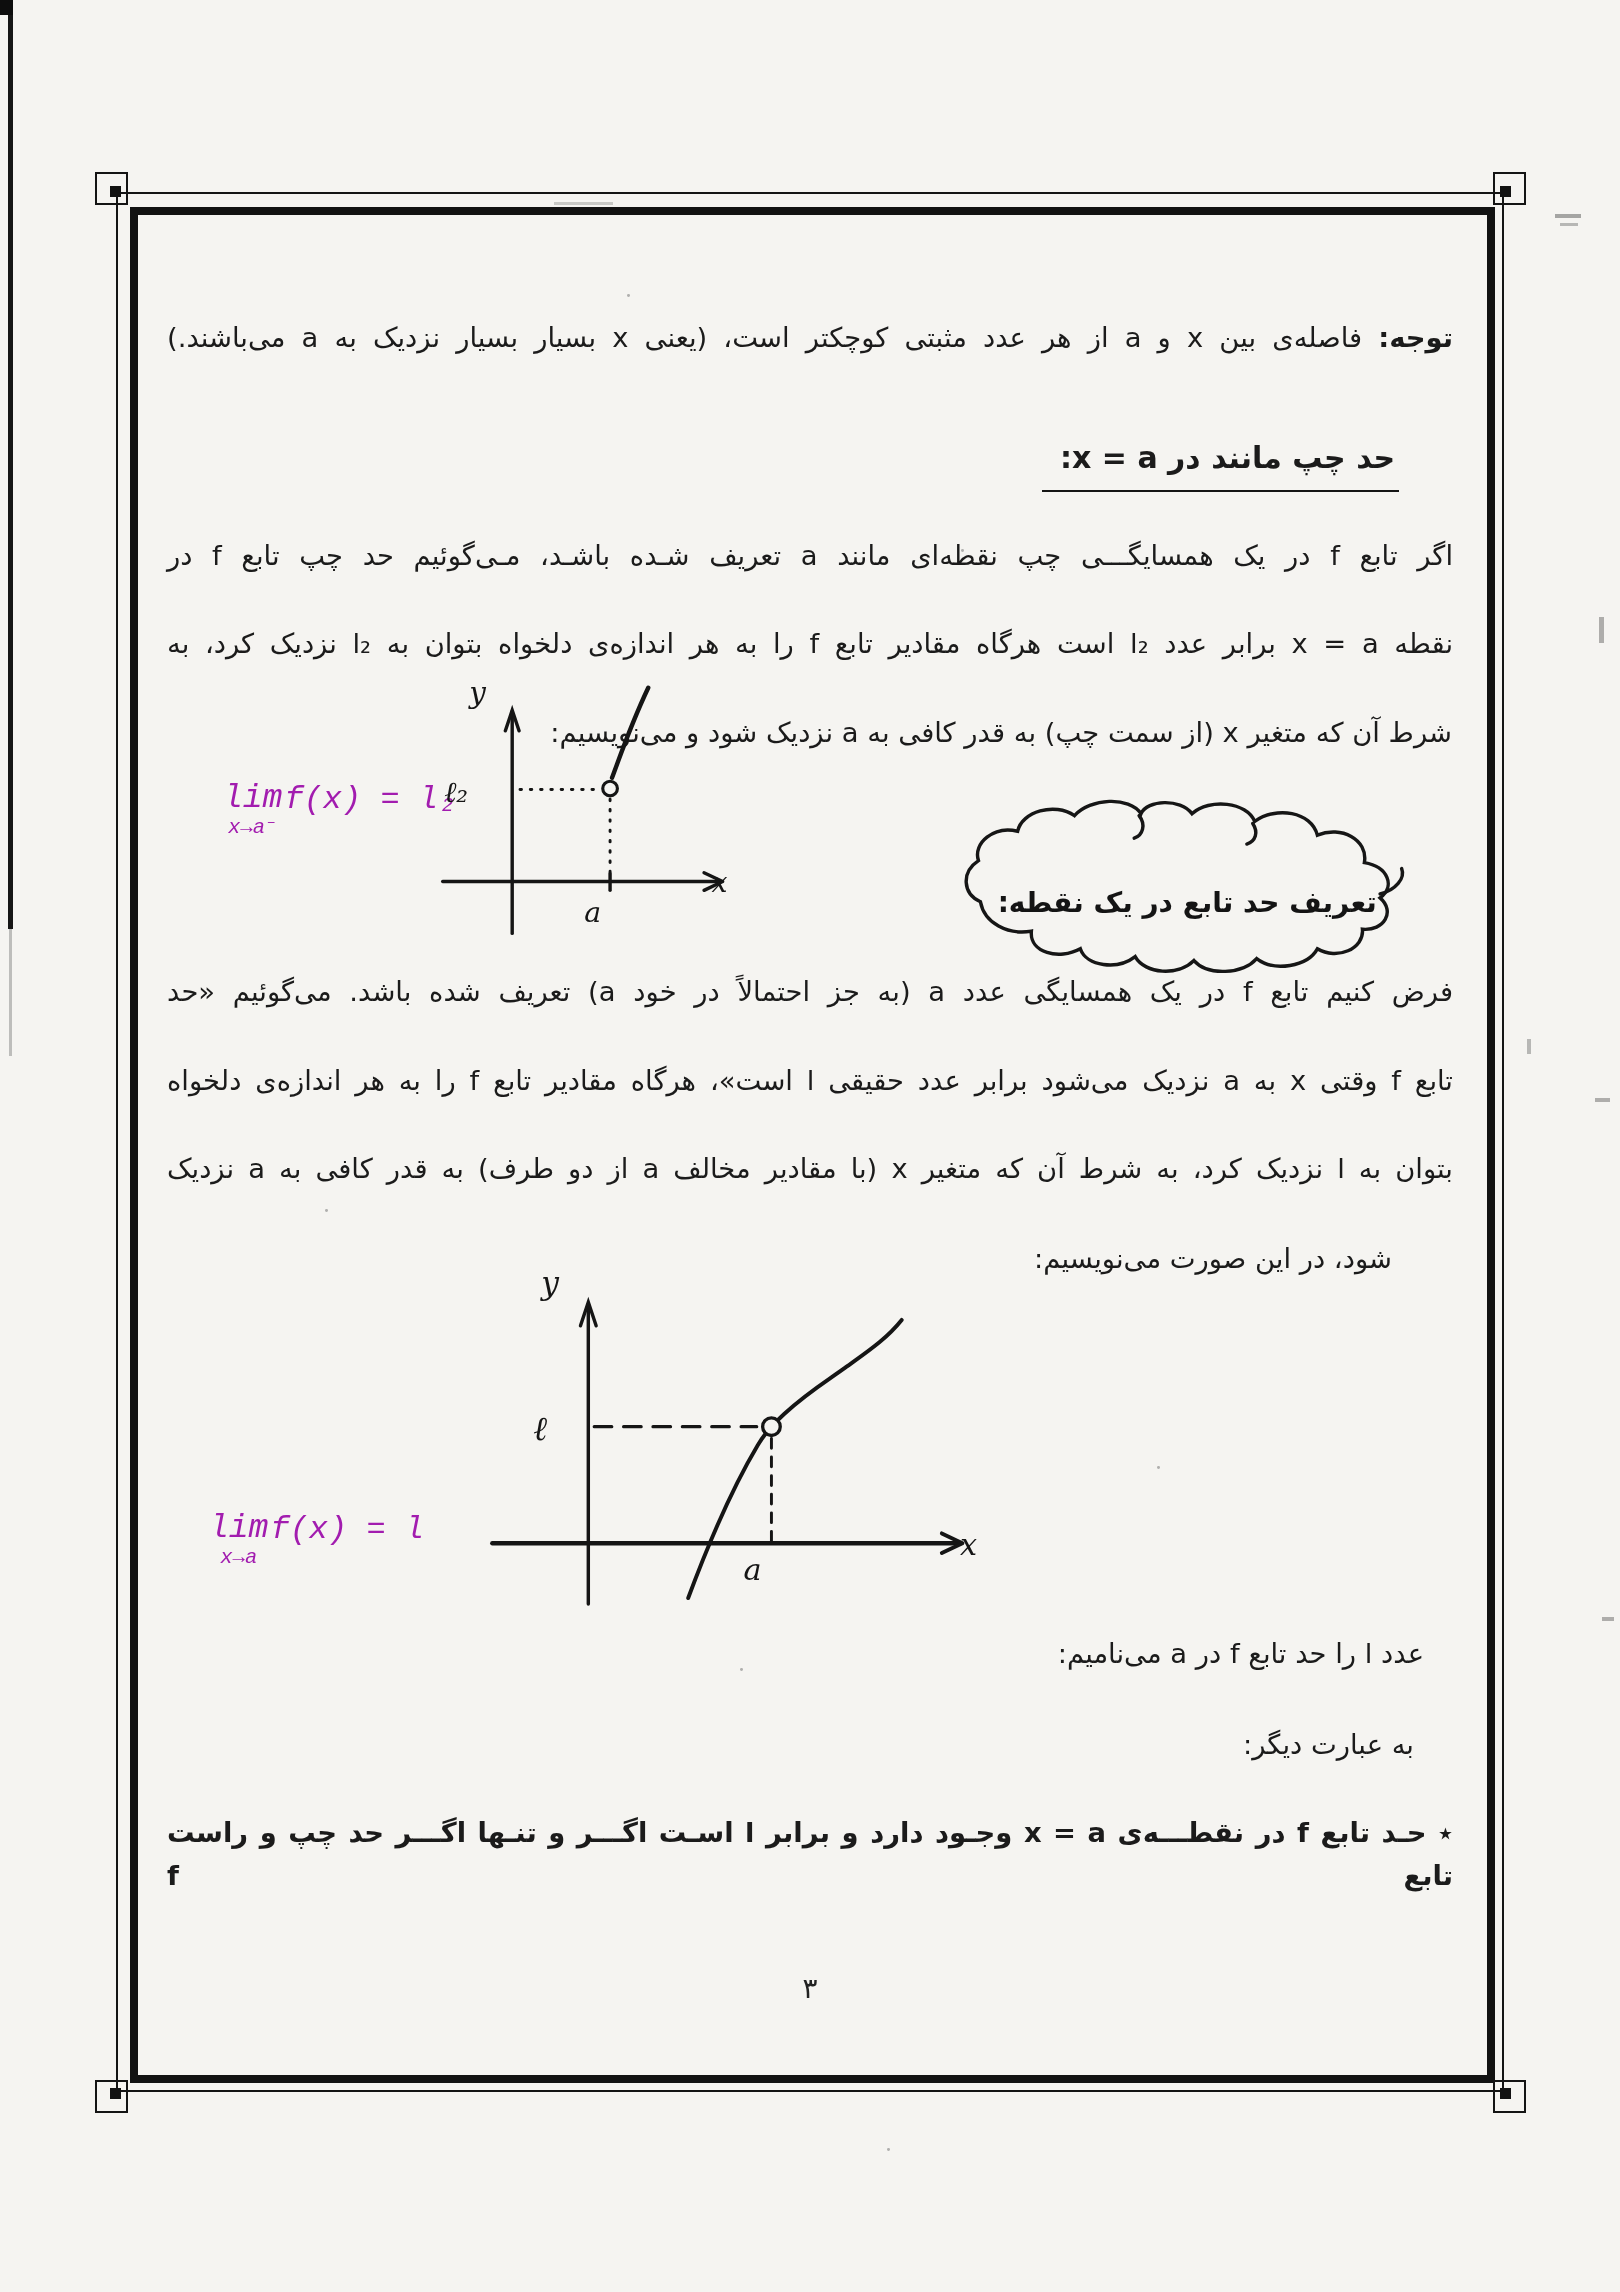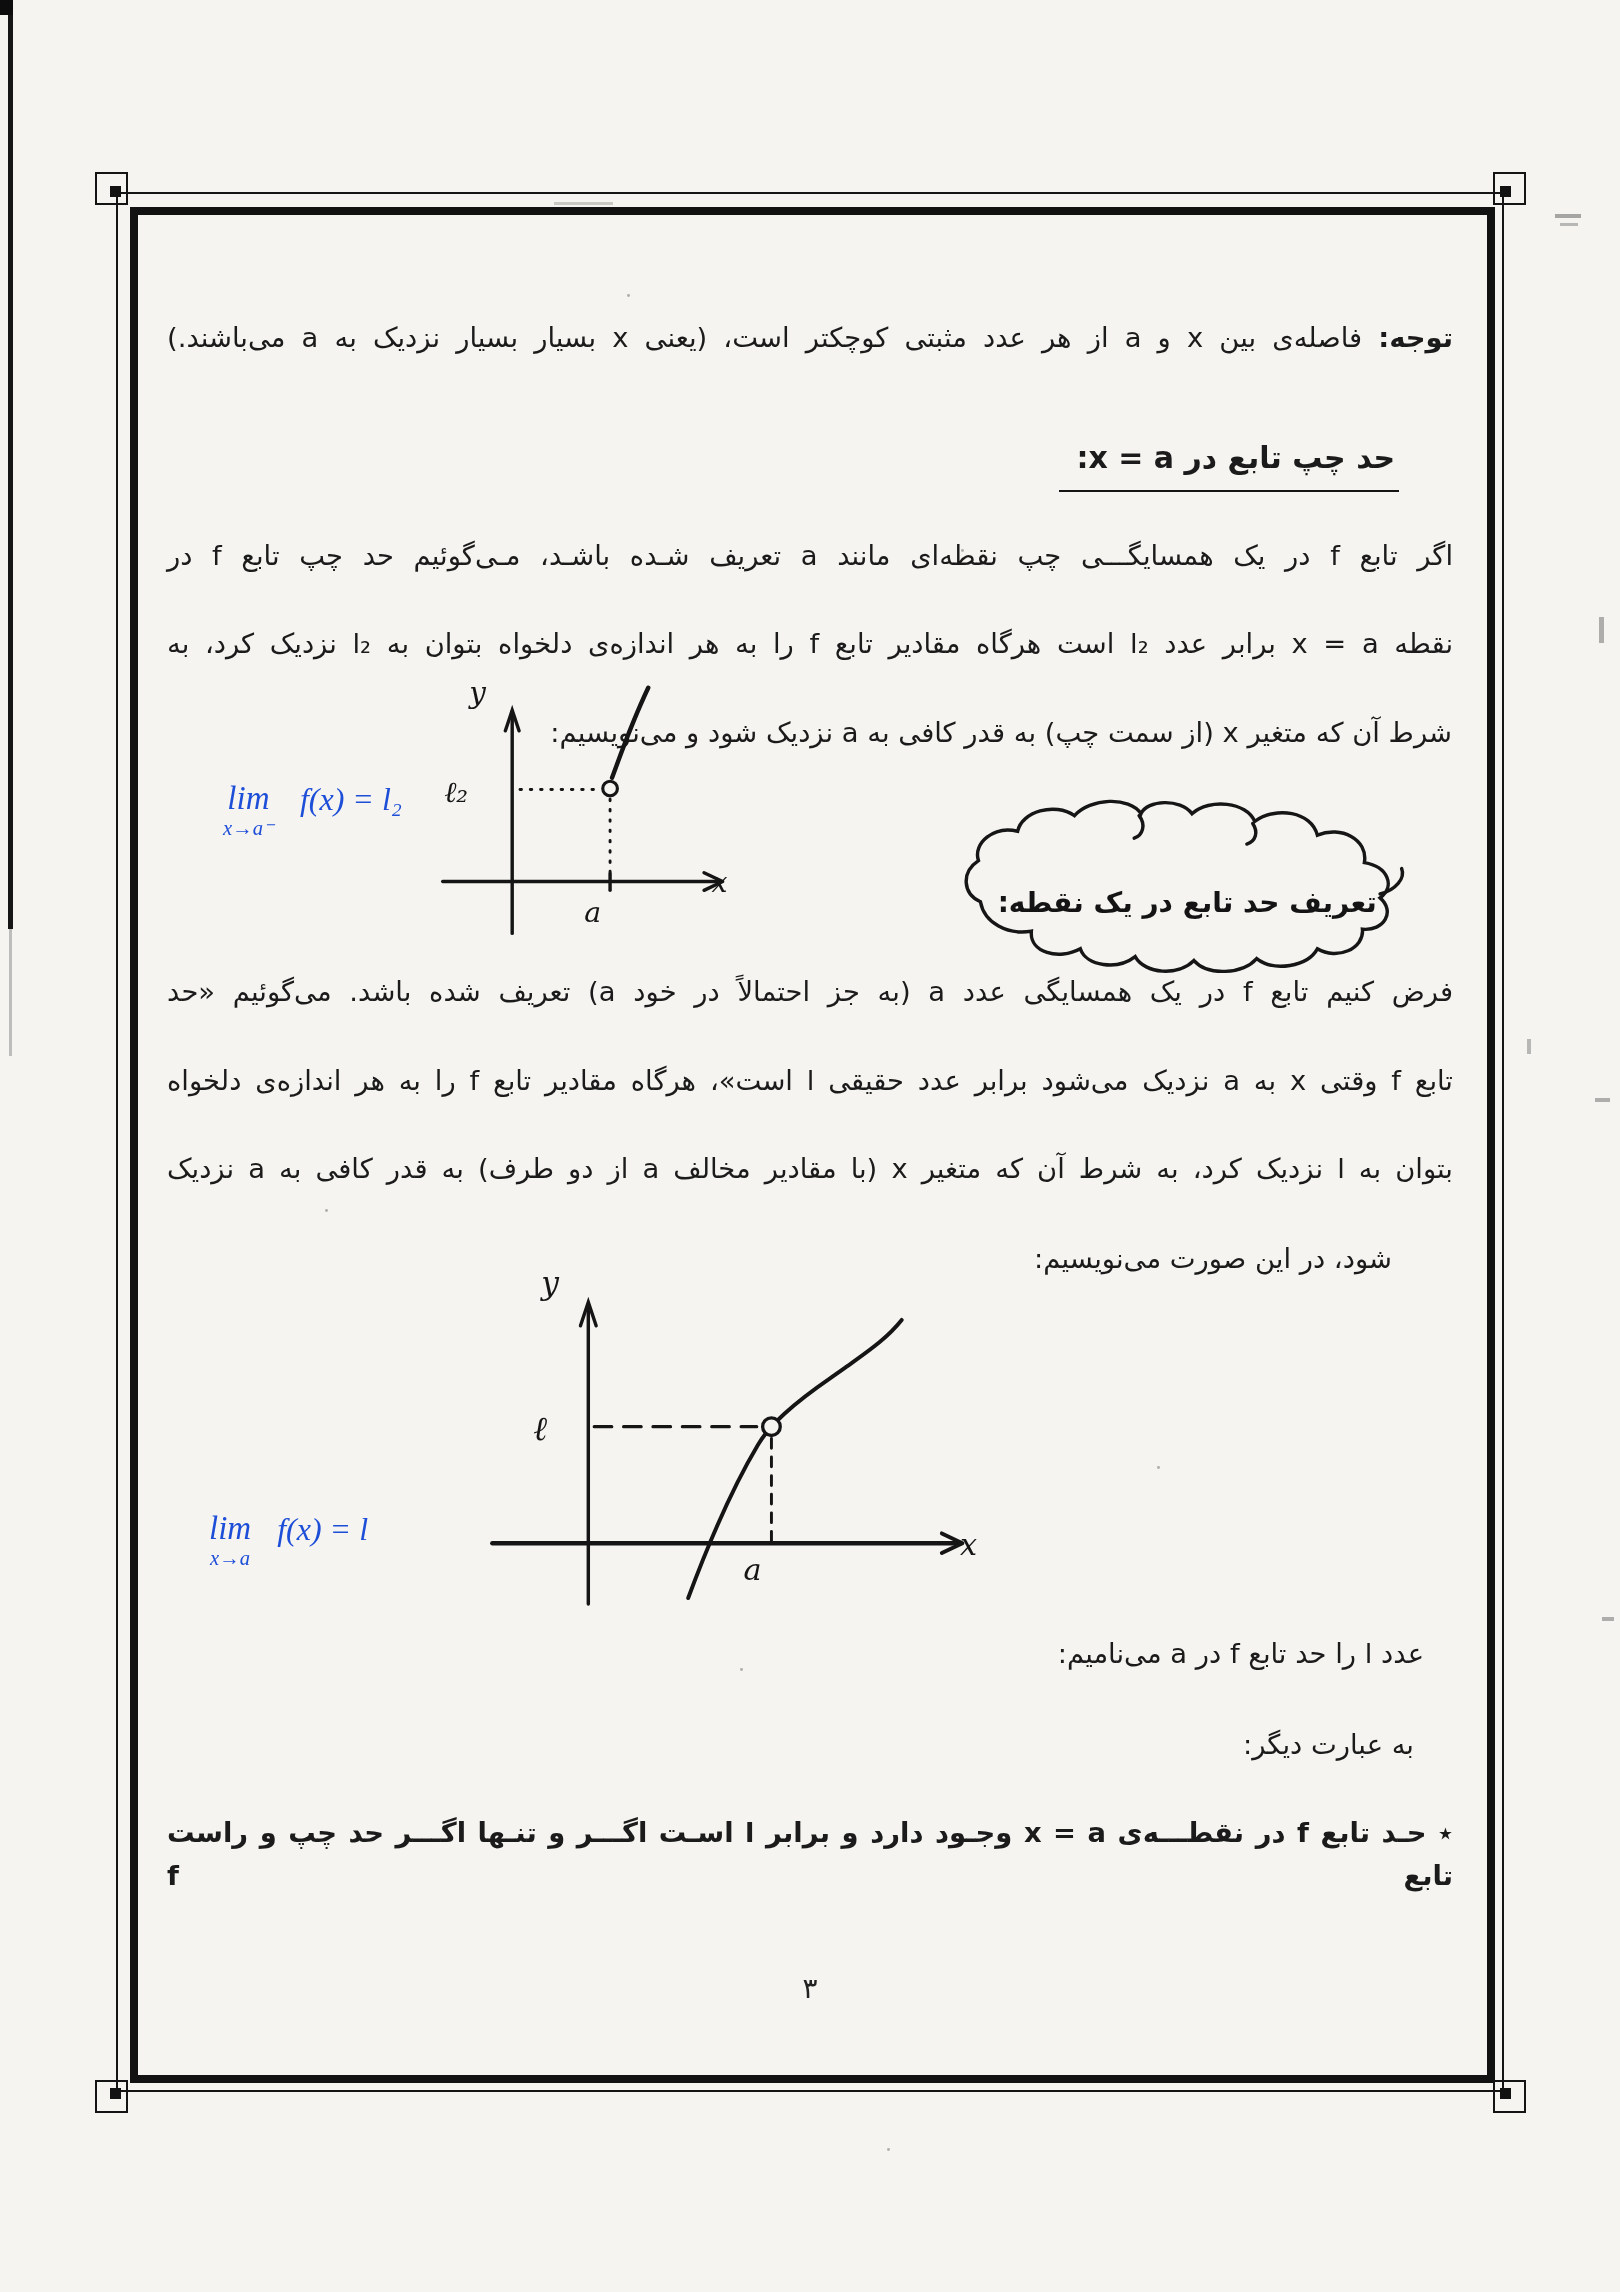--- a/index.html
+++ b/index.html
@@ -22,22 +22,22 @@
 
   
   .tline{position:absolute;font-size:27.4px;line-height:43px;color:#1b1b1b;}
   .jus{text-align:justify;text-align-last:justify;}
   .bold{font-weight:bold;}
   .para-line{width:1286px;}
   .heading{position:absolute;font-weight:bold;font-size:30px;line-height:39px;
            border-bottom:2.9px solid #151515;padding:0 3.9px 12.7px 17.6px;}
 
   
-  .formula{position:absolute;display:flex;align-items:flex-start;gap:26px;
-           font-family:Liberation Serif, serif;font-style:italic;color:#1d4ed8;}
+  .formula{position:absolute;display:flex;align-items:flex-start;gap:2px;
+           font-family:Liberation Mono, monospace;font-style:italic;color:#a21caf;}
   .lim-col{display:flex;flex-direction:column;align-items:center;line-height:1;}
   .lim-top{font-size:33px;}
   .lim-sub{font-size:20.6px;margin-top:2.9px;}
   .f-rhs{font-size:32px;line-height:1.05;padding-top:1px;}
 
   
   .figsvg{position:absolute;}
   .cloud-wrap{position:absolute;left:953px;top:796px;width:478px;height:192px;}
   .cloud-wrap svg{position:absolute;inset:0;}
   .cloud-text{position:absolute;left:12px;right:21.6px;top:90px;text-align:center;
@@ -75,21 +75,21 @@
   <div class="corner" style="left:1493px;top:2080px;"></div>
   <div class="chip" style="left:110px;top:186px;"></div>
   <div class="chip" style="left:1500px;top:186px;"></div>
   <div class="chip" style="left:110px;top:2088px;"></div>
   <div class="chip" style="left:1500px;top:2088px;"></div>
 
   <div class="tline jus" style="left:167px;top:316px;width:1286px;">
     <span class="bold">توجه:</span><span> فاصله‌ی بین x و a از هر عدد مثبتی کوچکتر است، (یعنی x بسیار بسیار نزدیک به a می‌باشند.)</span>
   </div>
 
-  <div class="heading" style="right:221px;top:438px;">حد چپ تابع در x = a:</div>
+  <div class="heading" style="right:221px;top:438px;">حد چپ مانند در x = a:</div>
 
   <div class="tline jus para-line" style="left:167px;top:534px;">اگر تابع f در یک همسایگـــی چپ نقطه‌ای مانند a تعریف شـده باشـد، مـی‌گوئیم حد چپ تابع f در</div>
   <div class="tline jus para-line" style="left:167px;top:622px;">نقطه x = a برابر عدد l₂ است هرگاه مقادیر تابع f را به هر اندازه‌ی دلخواه بتوان به l₂ نزدیک کرد، به</div>
   <div class="tline" style="right:168px;top:711px;">شرط آن که متغیر x (از سمت چپ) به قدر کافی به a نزدیک شود و می‌نویسیم:</div>
 
   <div class="formula" style="left:223px;top:782px;" dir="ltr">
     <span class="lim-col">
       <span class="lim-top">lim</span>
       <span class="lim-sub">x→a⁻</span>
     </span>

